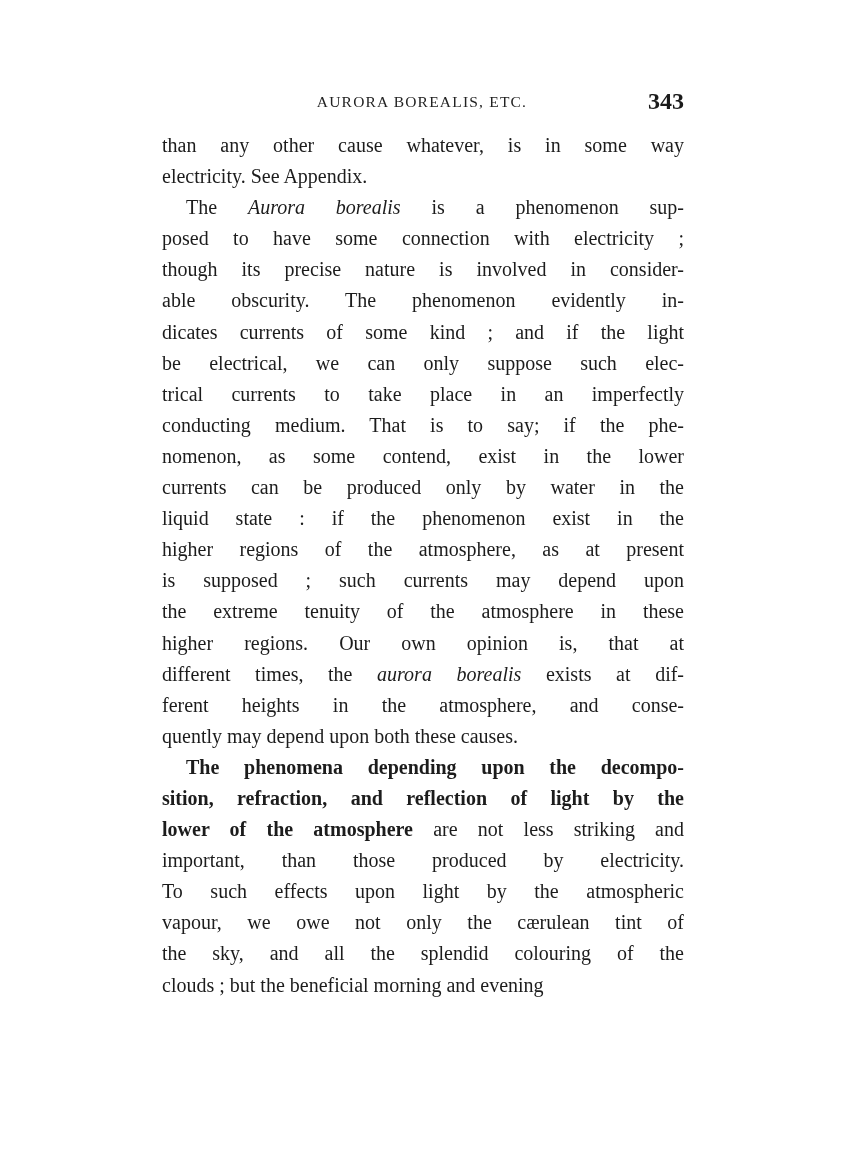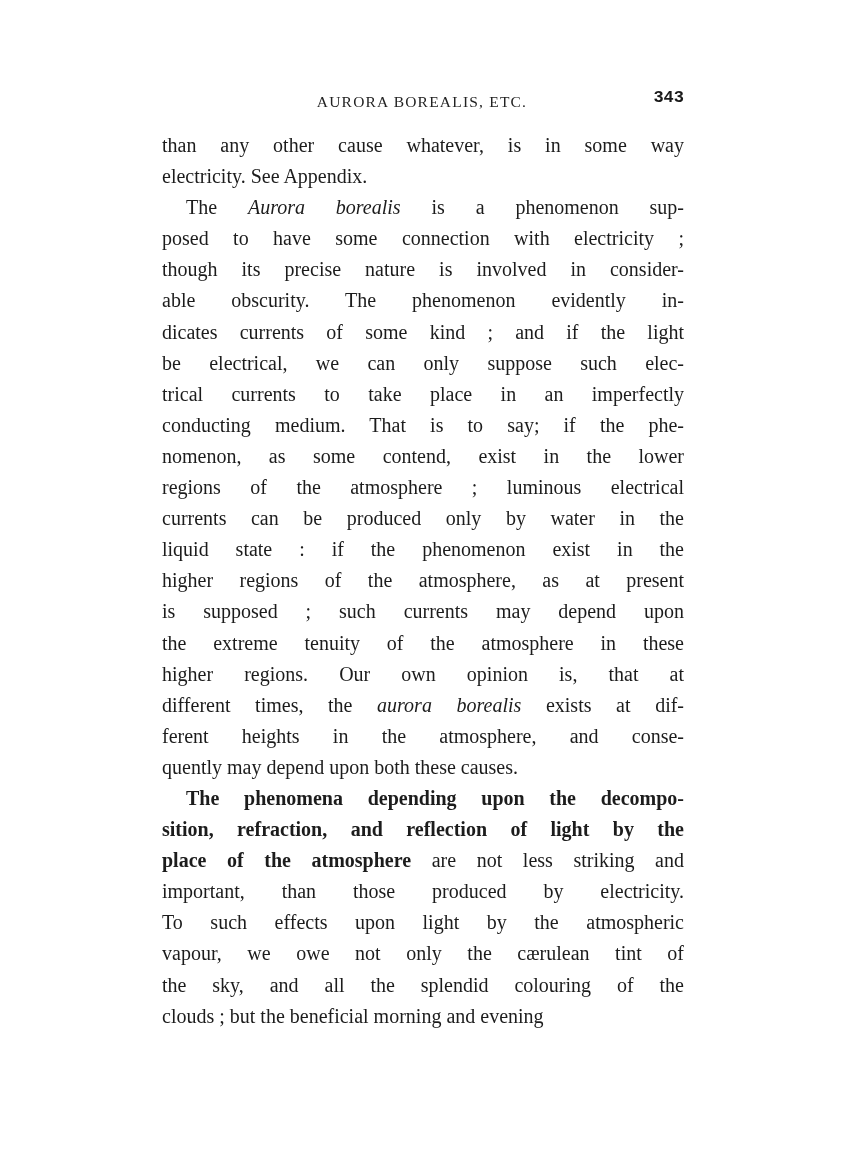--- a/index.html
+++ b/index.html
@@ -38,24 +38,23 @@
       top: 5px;
       font-size: 15.5px;
       letter-spacing: 1.2px;
       font-variant: small-caps;
       color: #222;
     }
     .page-number {
       position: absolute;
       right: 0;
       top: 0;
-      font-size: 17px;
+      font-size: 24px;
       font-weight: bold;
       color: #1a1a1a;
-      font-family: Liberation Mono, monospace;
     }
     .body-text {
       position: absolute;
       left: 162px;
       top: 130px;
       width: 522px;
     }
     .line {
       display: block;
       height: 31.1px;
@@ -96,35 +95,34 @@
       <div>
         <span class="line indent"><span>The </span><span class="it">Aurora borealis</span><span> is a phenomenon sup-</span></span>
         <span class="line"><span>posed to have some connection with electricity ;</span></span>
         <span class="line"><span>though its precise nature is involved in consider-</span></span>
         <span class="line"><span>able obscurity.  The phenomenon evidently in-</span></span>
         <span class="line"><span>dicates currents of some kind ; and if the light</span></span>
         <span class="line"><span>be electrical, we can only suppose such elec-</span></span>
         <span class="line"><span>trical currents to take place in an imperfectly</span></span>
         <span class="line"><span>conducting medium.  That is to say; if the phe-</span></span>
         <span class="line"><span>nomenon, as some contend, exist in the lower</span></span>
-        <span class="line"><span>regions of the atmosphere ; luminous electrical</span></span>
         <span class="line"><span>currents can be produced only by water in the</span></span>
         <span class="line"><span>liquid state : if the phenomenon exist in the</span></span>
         <span class="line"><span>higher regions of the atmosphere, as at present</span></span>
         <span class="line"><span>is supposed ; such currents may depend upon</span></span>
         <span class="line"><span>the extreme tenuity of the atmosphere in these</span></span>
         <span class="line"><span>higher regions.  Our own opinion is, that at</span></span>
         <span class="line"><span>different times, the </span><span class="it">aurora borealis</span><span> exists at dif-</span></span>
         <span class="line"><span>ferent heights in the atmosphere, and conse-</span></span>
         <span class="line last"><span>quently may depend upon both these causes.</span></span>
       </div>
       <div>
         <span class="line indent"><span class="bold-it">The phenomena depending upon the decompo-</span></span>
         <span class="line"><span class="bold-it">sition, refraction, and reflection of light by the</span></span>
-        <span class="line"><span class="bold-it">place of the atmosphere</span><span> are not less striking and</span></span>
+        <span class="line"><span class="bold-it">lower of the atmosphere</span><span> are not less striking and</span></span>
         <span class="line"><span>important, than those produced by electricity.</span></span>
         <span class="line"><span>To such effects upon light by the atmospheric</span></span>
         <span class="line"><span>vapour, we owe not only the cærulean tint of</span></span>
         <span class="line"><span>the sky, and all the splendid colouring of the</span></span>
         <span class="line last"><span>clouds ; but the beneficial morning and evening</span></span>
       </div>
     </div>
 </div>
 
 </body></html>

